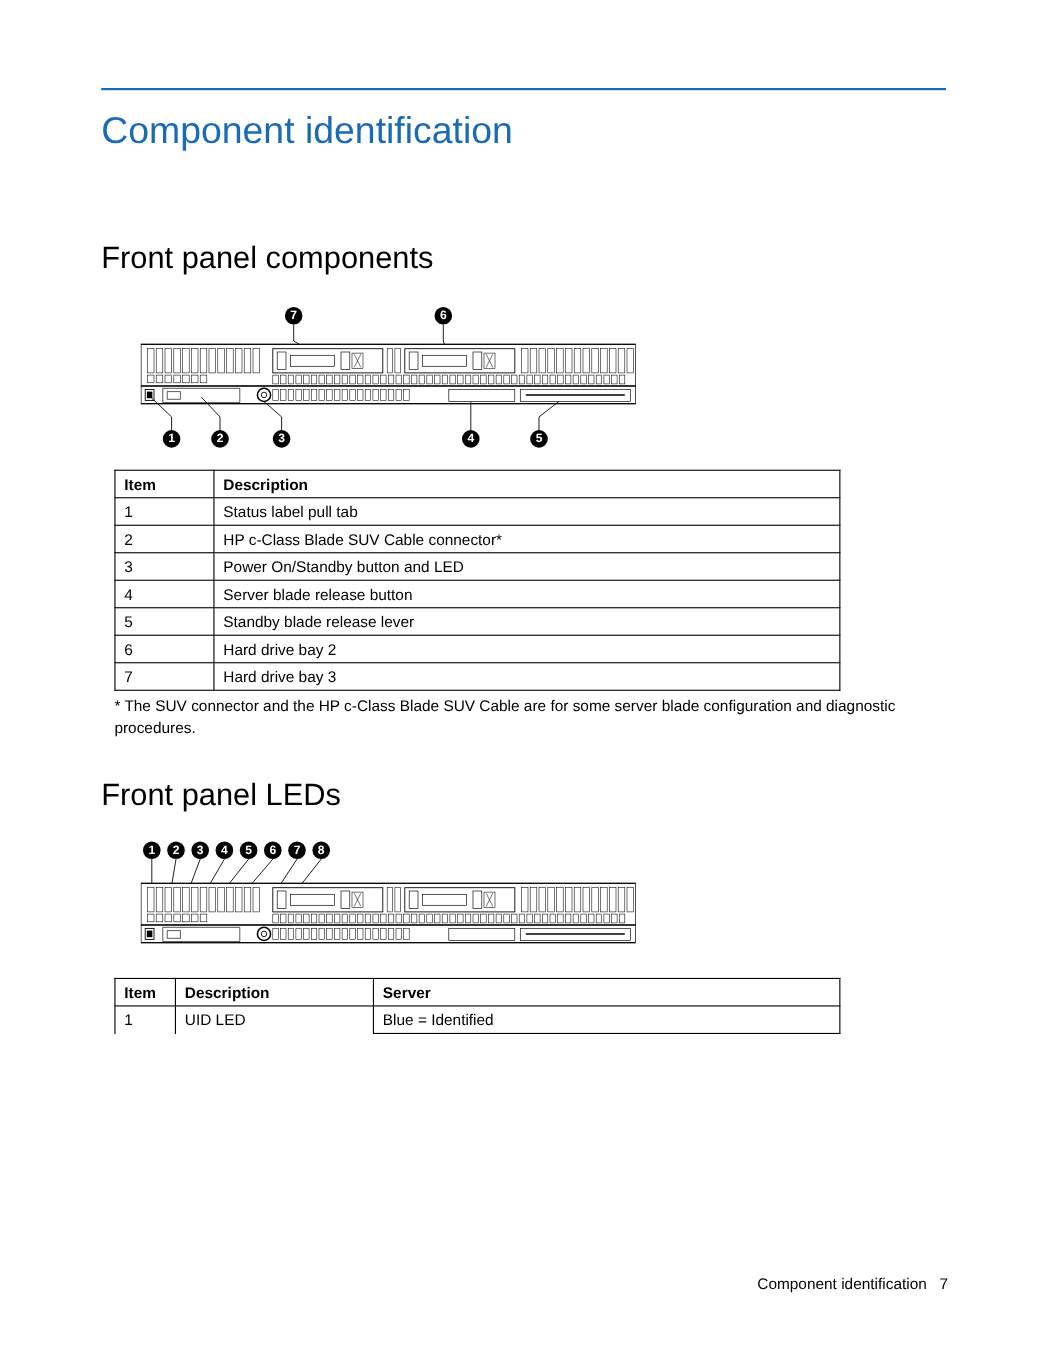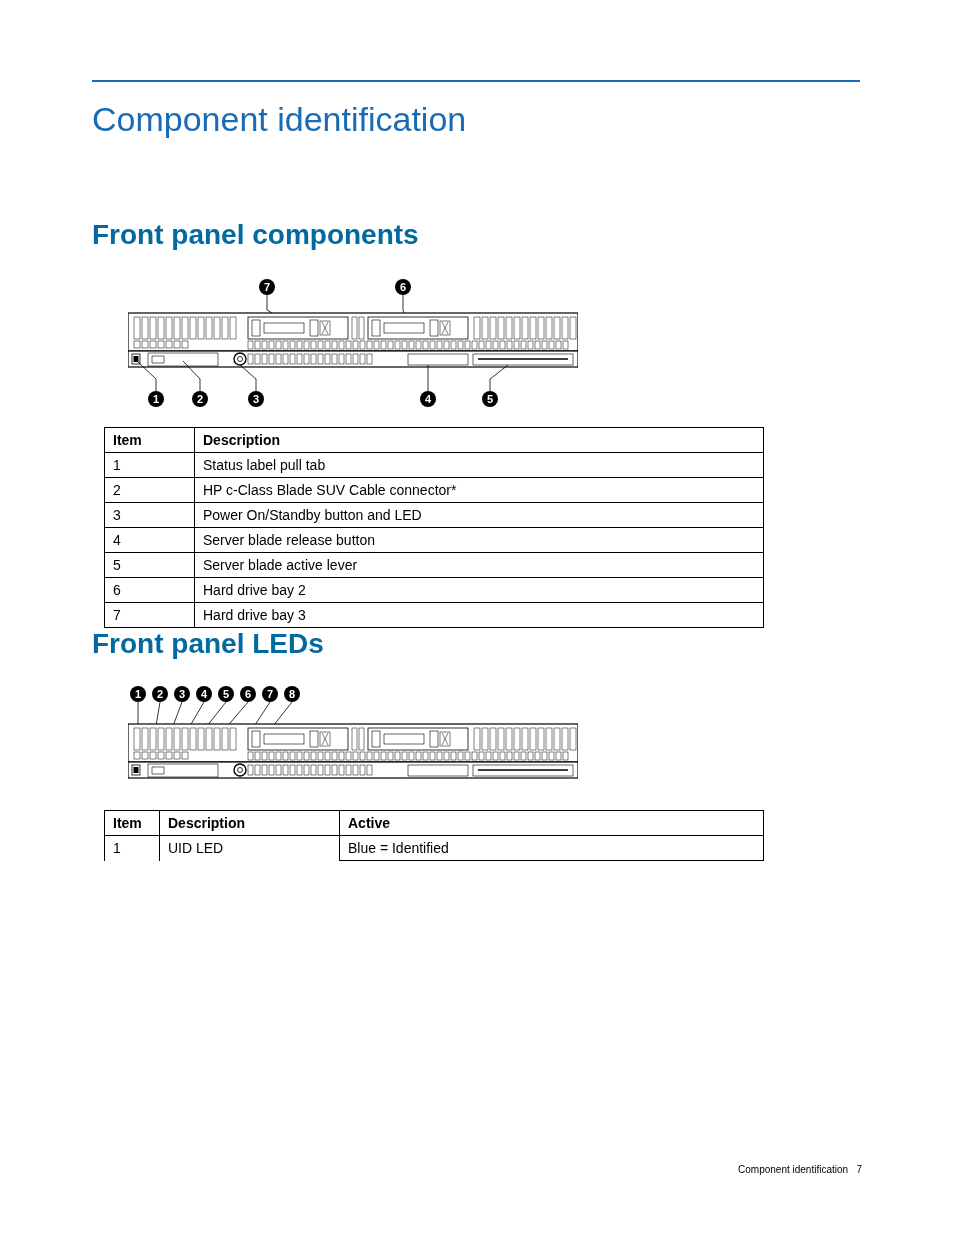--- a/index.html
+++ b/index.html
@@ -20,23 +20,23 @@
     border-top: 2px solid #1a6bb5;
     margin-bottom: 18px;
   }
   h1 {
     font-weight: 300;
     font-size: 34px;
     color: #1a6bb5;
     margin: 0 0 80px 0;
   }
   h2 {
-    font-weight: 700;
+    font-weight: 400;
     font-size: 28px;
-    color: #0369a1;
+    color: #000000;
     margin: 0 0 24px 0;
   }
   .diagram-container {
     display: flex;
     justify-content: flex-start;
     margin: 0 0 16px 36px;
   }
   table {
     border-collapse: collapse;
     width: 660px;
@@ -56,21 +56,21 @@
   .footnote {
     font-size: 14px;
     margin: 4px 0 36px 12px;
     line-height: 1.4;
     width: 720px;
   }
   .footer {
     position: absolute;
     bottom: 60px;
     right: 92px;
-    font-size: 10px;
+    font-size: 14px;
   }
   .table2 td.noborder-top { border-top: none; }
   .table2 td.noborder-bottom { border-bottom: none; }
   .callout {
     font-family: Arial, sans-serif;
     font-size: 11px;
     fill: #fff;
     font-weight: bold;
     text-anchor: middle;
     dominant-baseline: central;
@@ -309,33 +309,34 @@
     <tr>
           <td>3</td>
           <td>Power On/Standby button and LED</td>
         </tr>
     <tr>
           <td>4</td>
           <td>Server blade release button</td>
         </tr>
     <tr>
           <td>5</td>
-          <td>Server blade active lever</td>
+          <td>Standby blade release lever</td>
         </tr>
     <tr>
           <td>6</td>
           <td>Hard drive bay 2</td>
         </tr>
     <tr>
           <td>7</td>
           <td>Hard drive bay 3</td>
         </tr>
   </tbody>
     </table>
 
+  <div class="footnote">* The SUV connector and the HP c-Class Blade SUV Cable are for some server blade configuration and diagnostic procedures.</div>
 
   <h2>Front panel LEDs</h2>
 
   <div class="diagram-container">
     <svg width="450" height="110" viewBox="0 0 450 110">
 
       <g>
         <circle cx="10" cy="10" r="8" fill="#000"></circle>
           <text x="10" y="10" class="callout">1</text>
         <circle cx="32" cy="10" r="8" fill="#000"></circle>
@@ -516,21 +517,21 @@
   <table class="table2">
     <colgroup>
         <col style="width:55px">
         <col style="width:180px">
         <col>
       </colgroup>
     <tbody>
         <tr>
       <th>Item</th>
       <th>Description</th>
-      <th>Active</th>
+      <th>Server</th>
     </tr>
     <tr>
       <td class="noborder-bottom">1</td>
       <td class="noborder-bottom">UID LED</td>
       <td>Blue = Identified</td>
     </tr>
   </tbody>
     </table>
 
   <div class="footer">

